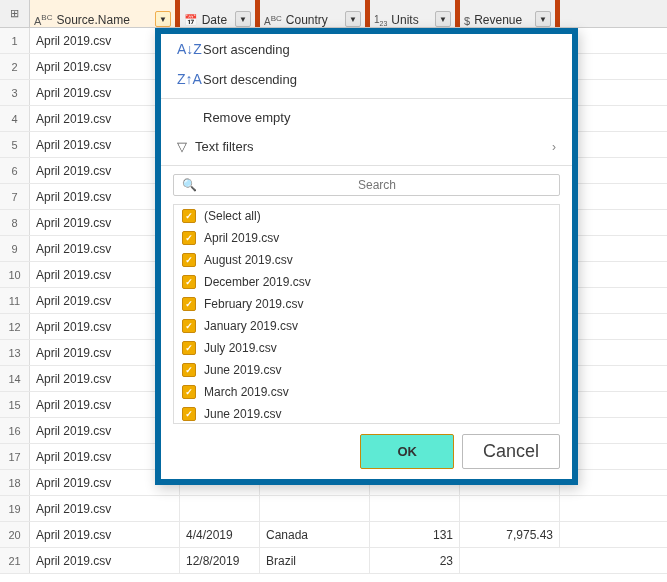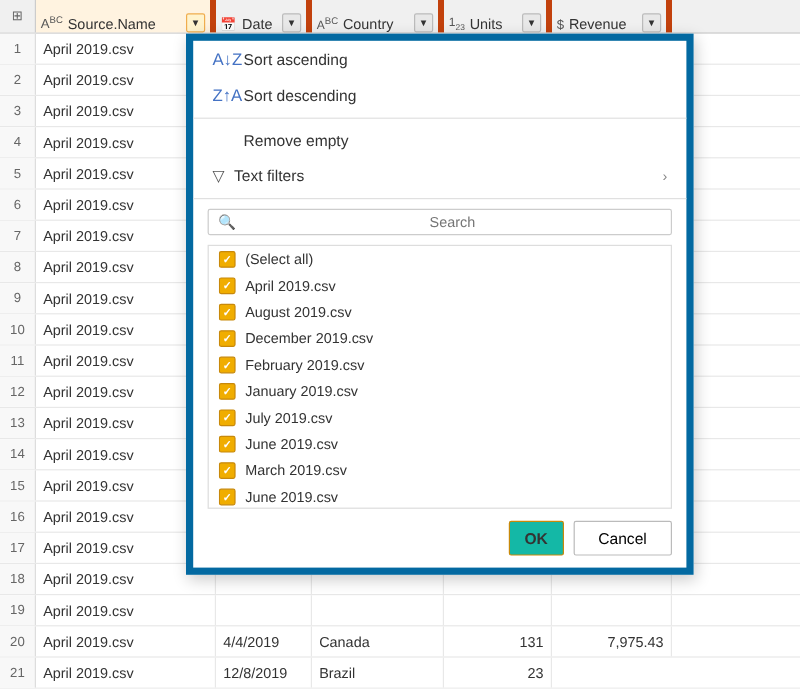--- a/index.html
+++ b/index.html
@@ -237,37 +237,37 @@
 
     
     .dropdown-footer {
       display: flex;
       justify-content: flex-end;
       gap: 8px;
       padding: 10px 12px 0 12px;
     }
 
     .btn-ok {
-      background: #14b8a6;
+      background: #5eead4;
       color: #333;
       border: 1px solid #c8890a;
-      padding: 6px 12px;
+      padding: 6px 36px;
       cursor: pointer;
       font-size: 13px;
       font-weight: 600;
       border-radius: 2px;
     }
 
     .btn-cancel {
       background: #fff;
-      color: #000000;
+      color: #404040;
       border: 1px solid #bbb;
       padding: 6px 20px;
       cursor: pointer;
-      font-size: 13px;
+      font-size: 18px;
       border-radius: 2px;
     }
   </style>
 </head>
 <body>
 
 <div class="grid-container">
 
   <div class="header-row">
     <div class="row-num-header">

